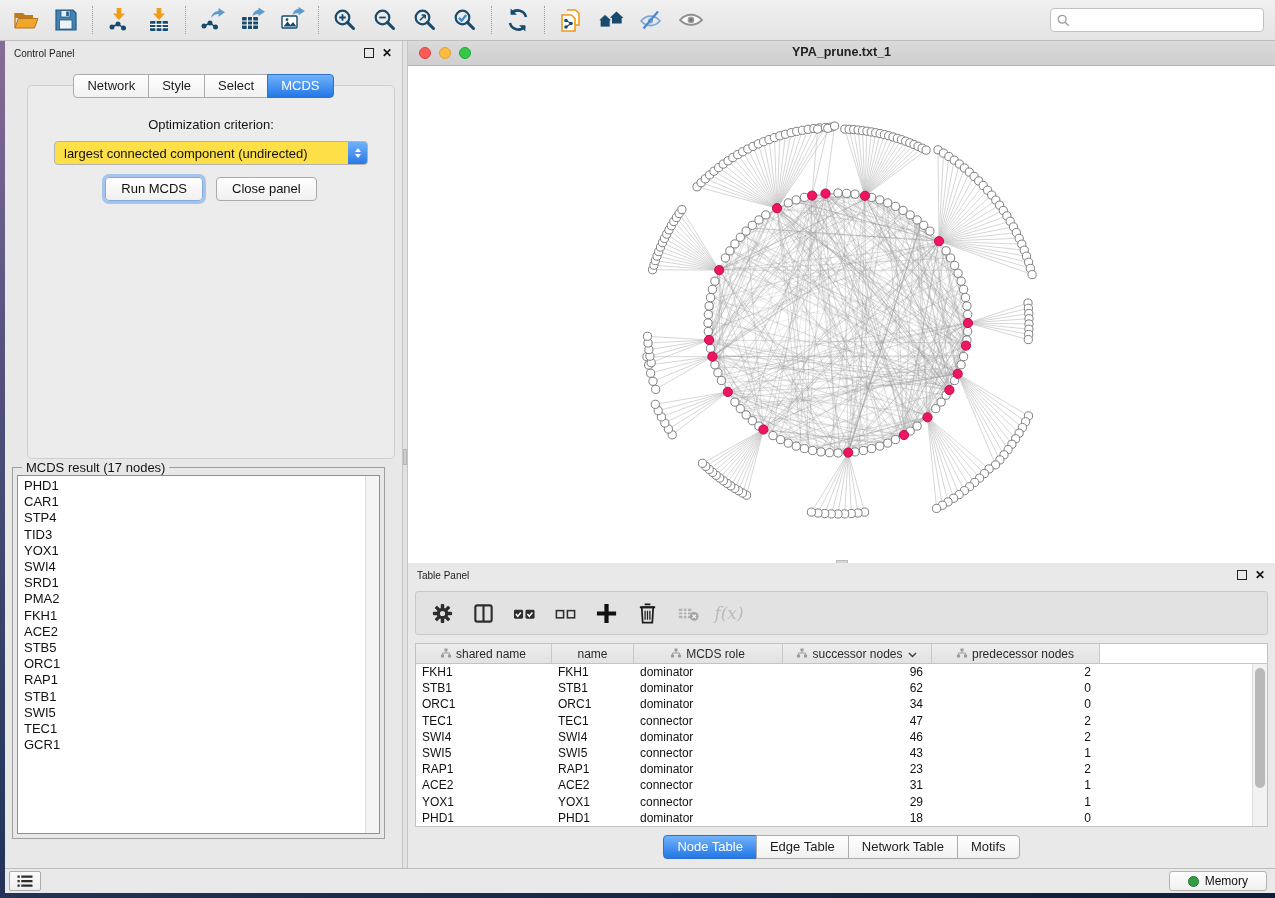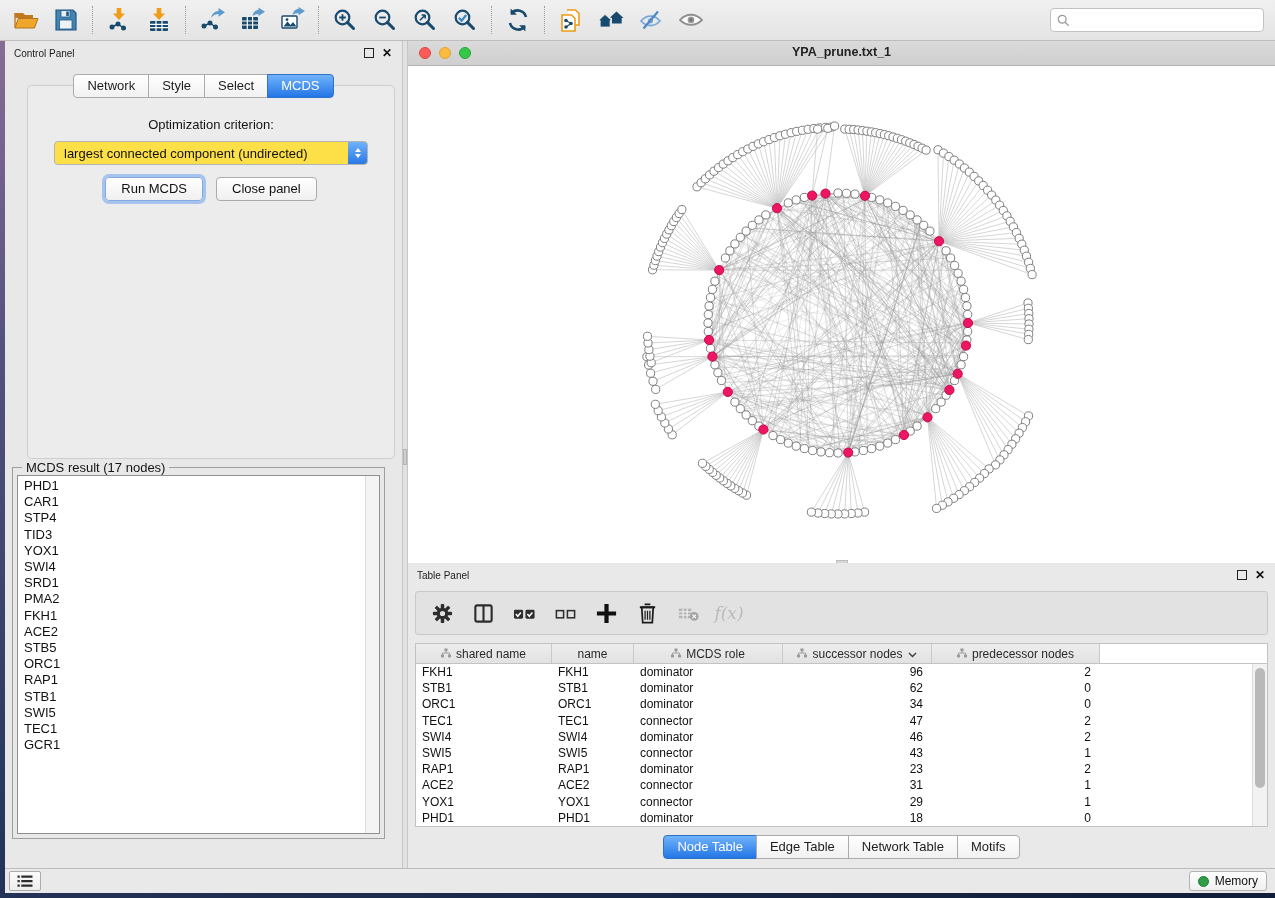--- a/index.html
+++ b/index.html
@@ -85,21 +85,21 @@
   #tbody{position:absolute;left:0;right:14px;top:20px;bottom:0;}
   #t-vtrack{position:absolute;right:0;top:20px;bottom:0;width:14px;background:#f2f2f2;border-left:1px solid #dcdcdc;}
   #t-thumb{position:absolute;left:2px;right:2px;top:4px;height:120px;background:#b9b9b9;border-radius:5px;}
   #tp-tabs{position:absolute;left:0;top:272px;width:100%;justify-content:center;}
   
   #status{position:absolute;left:5px;right:0;top:868px;height:25px;background:#e9e9e9;border-top:1px solid #bdbdbd;box-sizing:border-box;}
   #status-list-btn{position:absolute;left:4px;top:2px;width:32px;height:20px;background:linear-gradient(#fbfbfb,#eee);
     border:1px solid #ababab;border-radius:2px;display:flex;align-items:center;justify-content:center;padding:0;cursor:pointer;}
   #status-list-btn svg{width:18px;height:15px;}
   #memory-btn{position:absolute;right:8px;top:2px;height:20px;background:linear-gradient(#fdfdfd,#f0f0f0);
-    border:1px solid #b3b3b3;border-radius:3px;display:flex;align-items:center;gap:6px;padding:0 8px;font-size:12px;color:#111;cursor:pointer;}
+    border:1px solid #b3b3b3;border-radius:3px;display:flex;align-items:center;gap:6px;padding:0 18px;font-size:12px;color:#111;cursor:pointer;}
   .green-dot{width:11px;height:11px;border-radius:50%;background:#2f9e44;border:1px solid #1f7c33;box-sizing:border-box;}
   
   .onode{fill:#fff;stroke:#7f7f7f;stroke-width:1;}
   .pnode{fill:#ee1563;stroke:#c20d4e;stroke-width:1;}
   .iedge{stroke:#979797;stroke-opacity:.42;stroke-width:.75;}
   .cedge{stroke:#a8a8a8;stroke-opacity:.3;stroke-width:.7;}
   .fedge{stroke:#bfbfbf;stroke-opacity:.85;stroke-width:.75;}
 </style>
 </head>
 <body>

